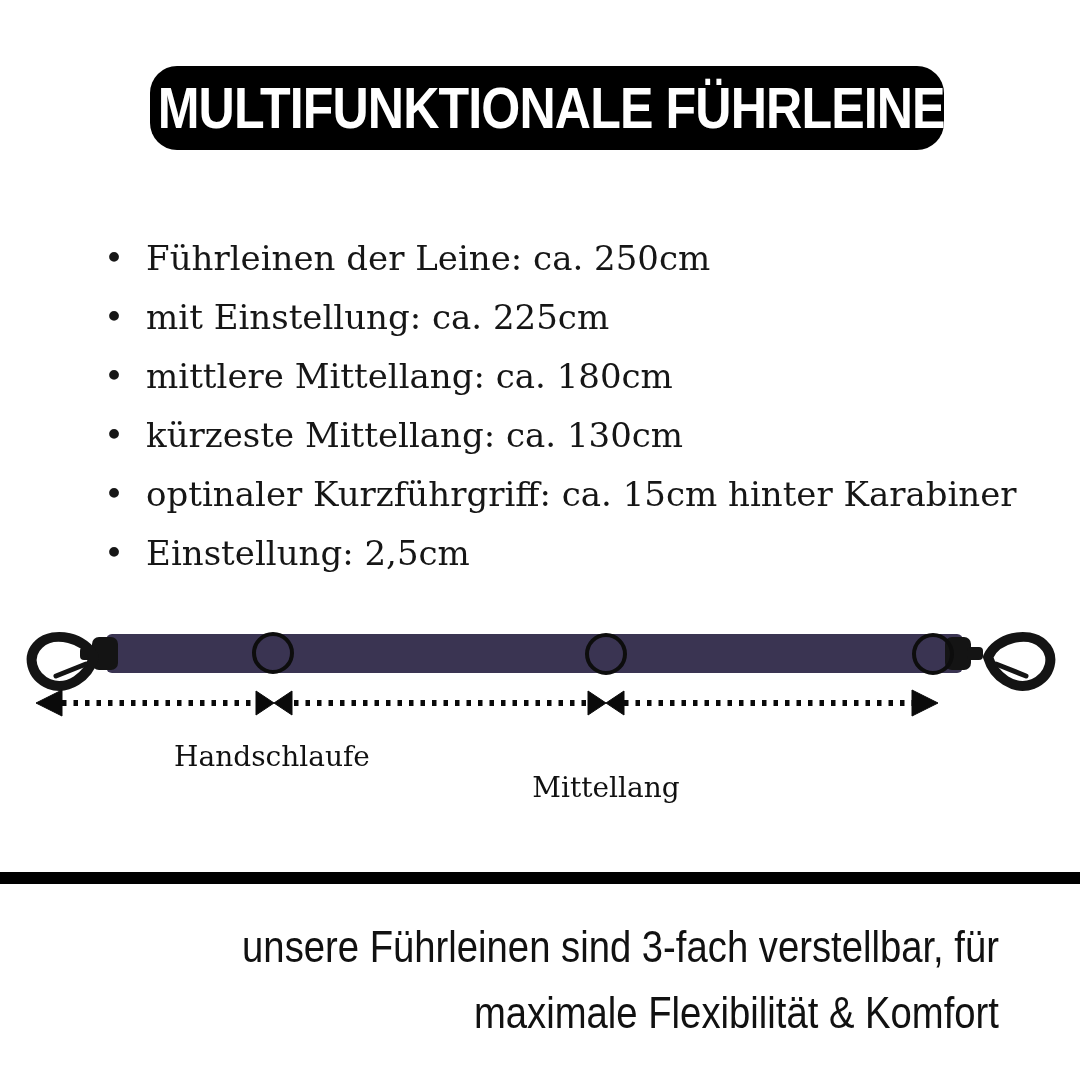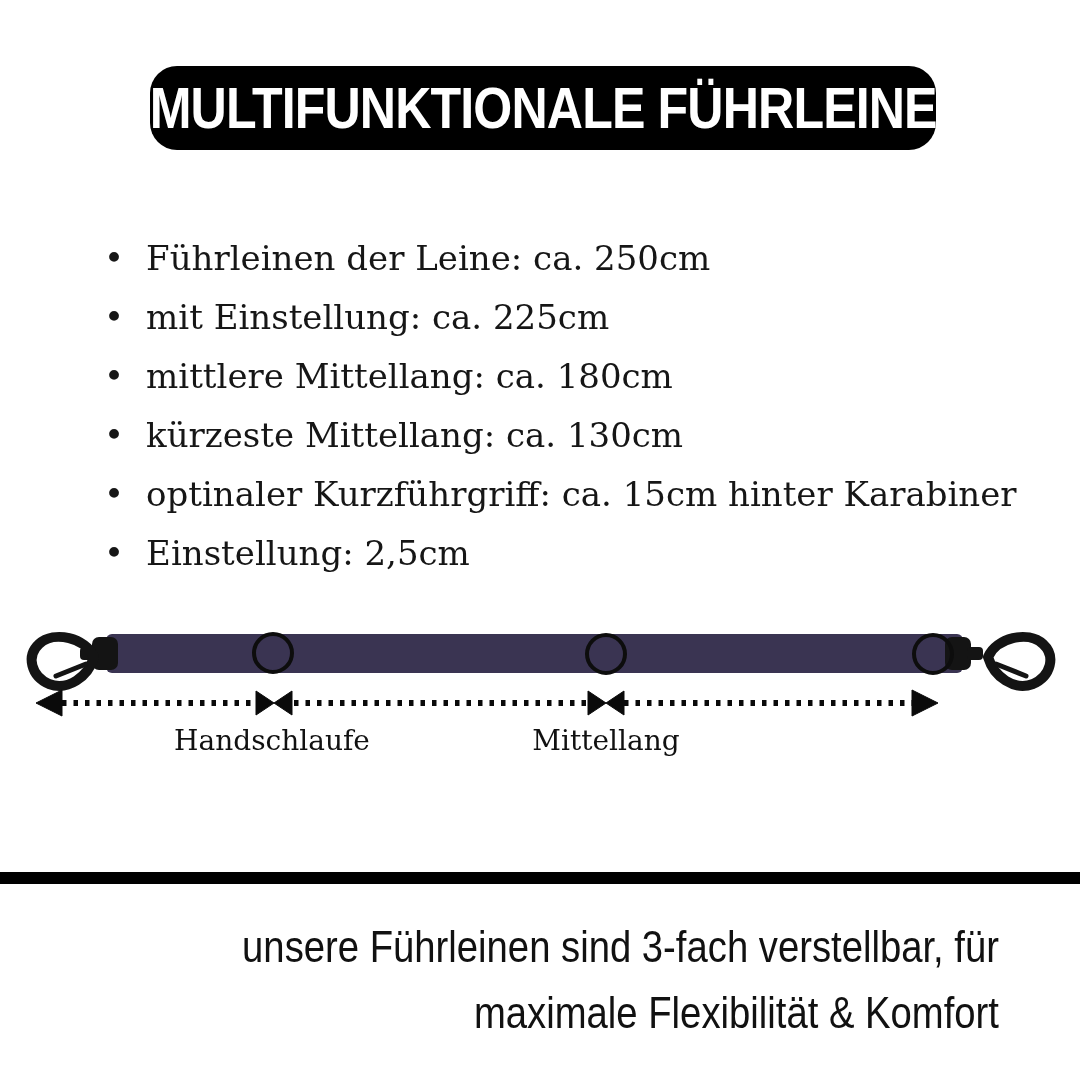--- a/index.html
+++ b/index.html
@@ -4,43 +4,43 @@
 <style>
   html,body{margin:0;padding:0;background:#ffffff;}
   .canvas{
     position:relative;width:1080px;height:1080px;background:#ffffff;overflow:hidden;
     font-family:"Liberation Sans",sans-serif;
   }
   
   .header-pill{
     position:absolute;left:150px;top:66px;width:786px;height:84px;
     background:#000000;border-radius:27px;
-    display:flex;align-items:center;justify-content:center;
+    display:flex;align-items:center;justify-content:center;padding-left:8px;
   }
   .header-text{
     color:#ffffff;font-size:57px;font-weight:bold;white-space:nowrap;
     letter-spacing:-1px;transform:scaleX(0.88);transform-origin:center;
     font-family:"Liberation Sans",sans-serif;
   }
   
   .specs{
     position:absolute;left:104px;top:229px;margin:0;padding:0;list-style:none;
     font-family:"DejaVu Serif",serif;color:#161616;
   }
   .specs li{font-size:34px;line-height:59px;display:flex;align-items:baseline;white-space:nowrap;}
   .specs .dot{font-size:34px;margin-right:22px;}
   
   .diagram{position:absolute;left:0;top:600px;width:1080px;height:180px;}
   .diagram svg{position:absolute;left:0;top:0;}
   .dim-label{
-    position:absolute;top:124px;text-align:center;
+    position:absolute;top:140px;text-align:center;
     font-family:"DejaVu Serif",serif;font-size:28px;color:#111111;white-space:nowrap;
   }
   .dim-label.l1{left:162px;width:220px;}
-  .dim-label.l2{left:496px;width:220px;}
+  .dim-label.l2{left:496px;width:220px;margin-top:31px;}
   .dim-label.l3{left:853px;width:160px;}
   
   .separator{position:absolute;left:0;top:872px;width:1080px;height:12px;background:#000000;}
   .footer{
     position:absolute;left:0;top:914px;width:1080px;text-align:right;color:#111111;
     font-family:"Liberation Sans",sans-serif;font-weight:300;
   }
   .footer div{font-size:45px;line-height:66px;white-space:nowrap;transform:scaleX(0.85);transform-origin:center;}
 </style>
 </head>

